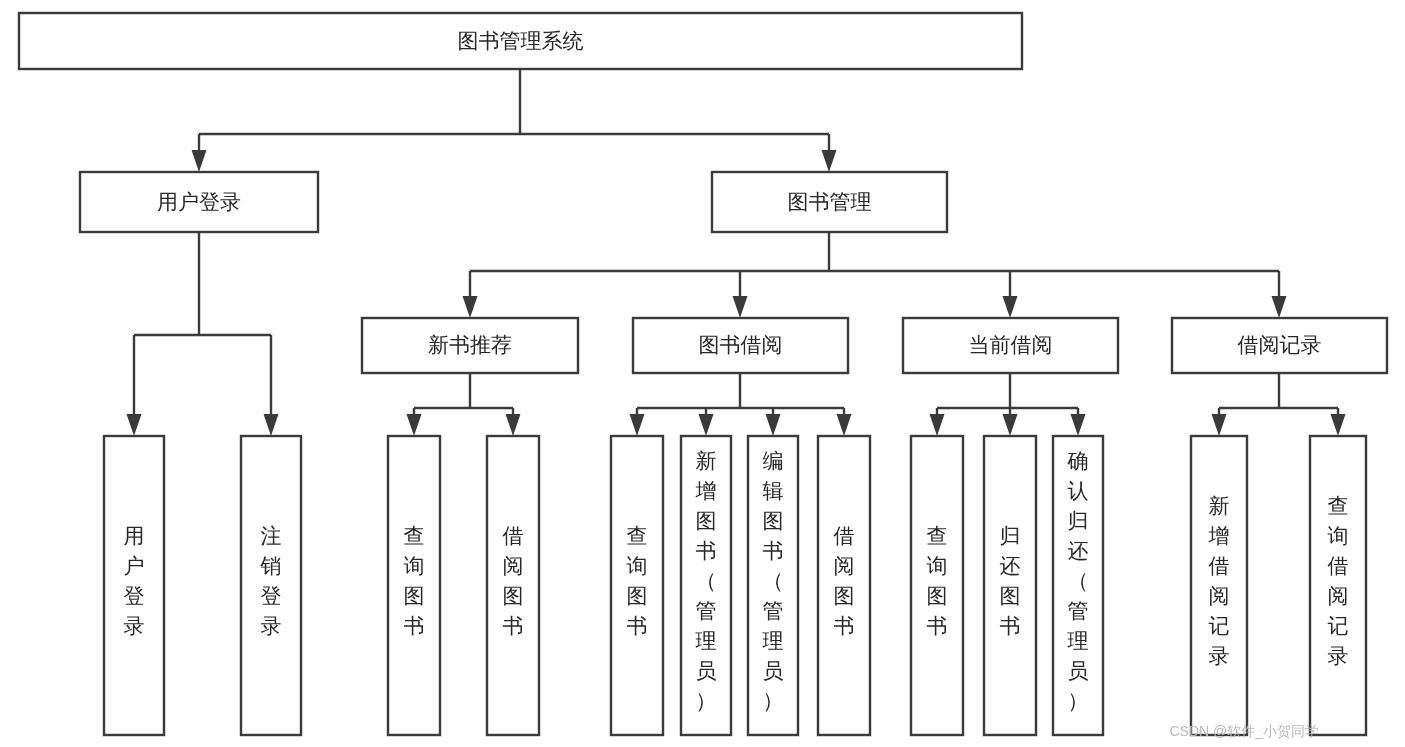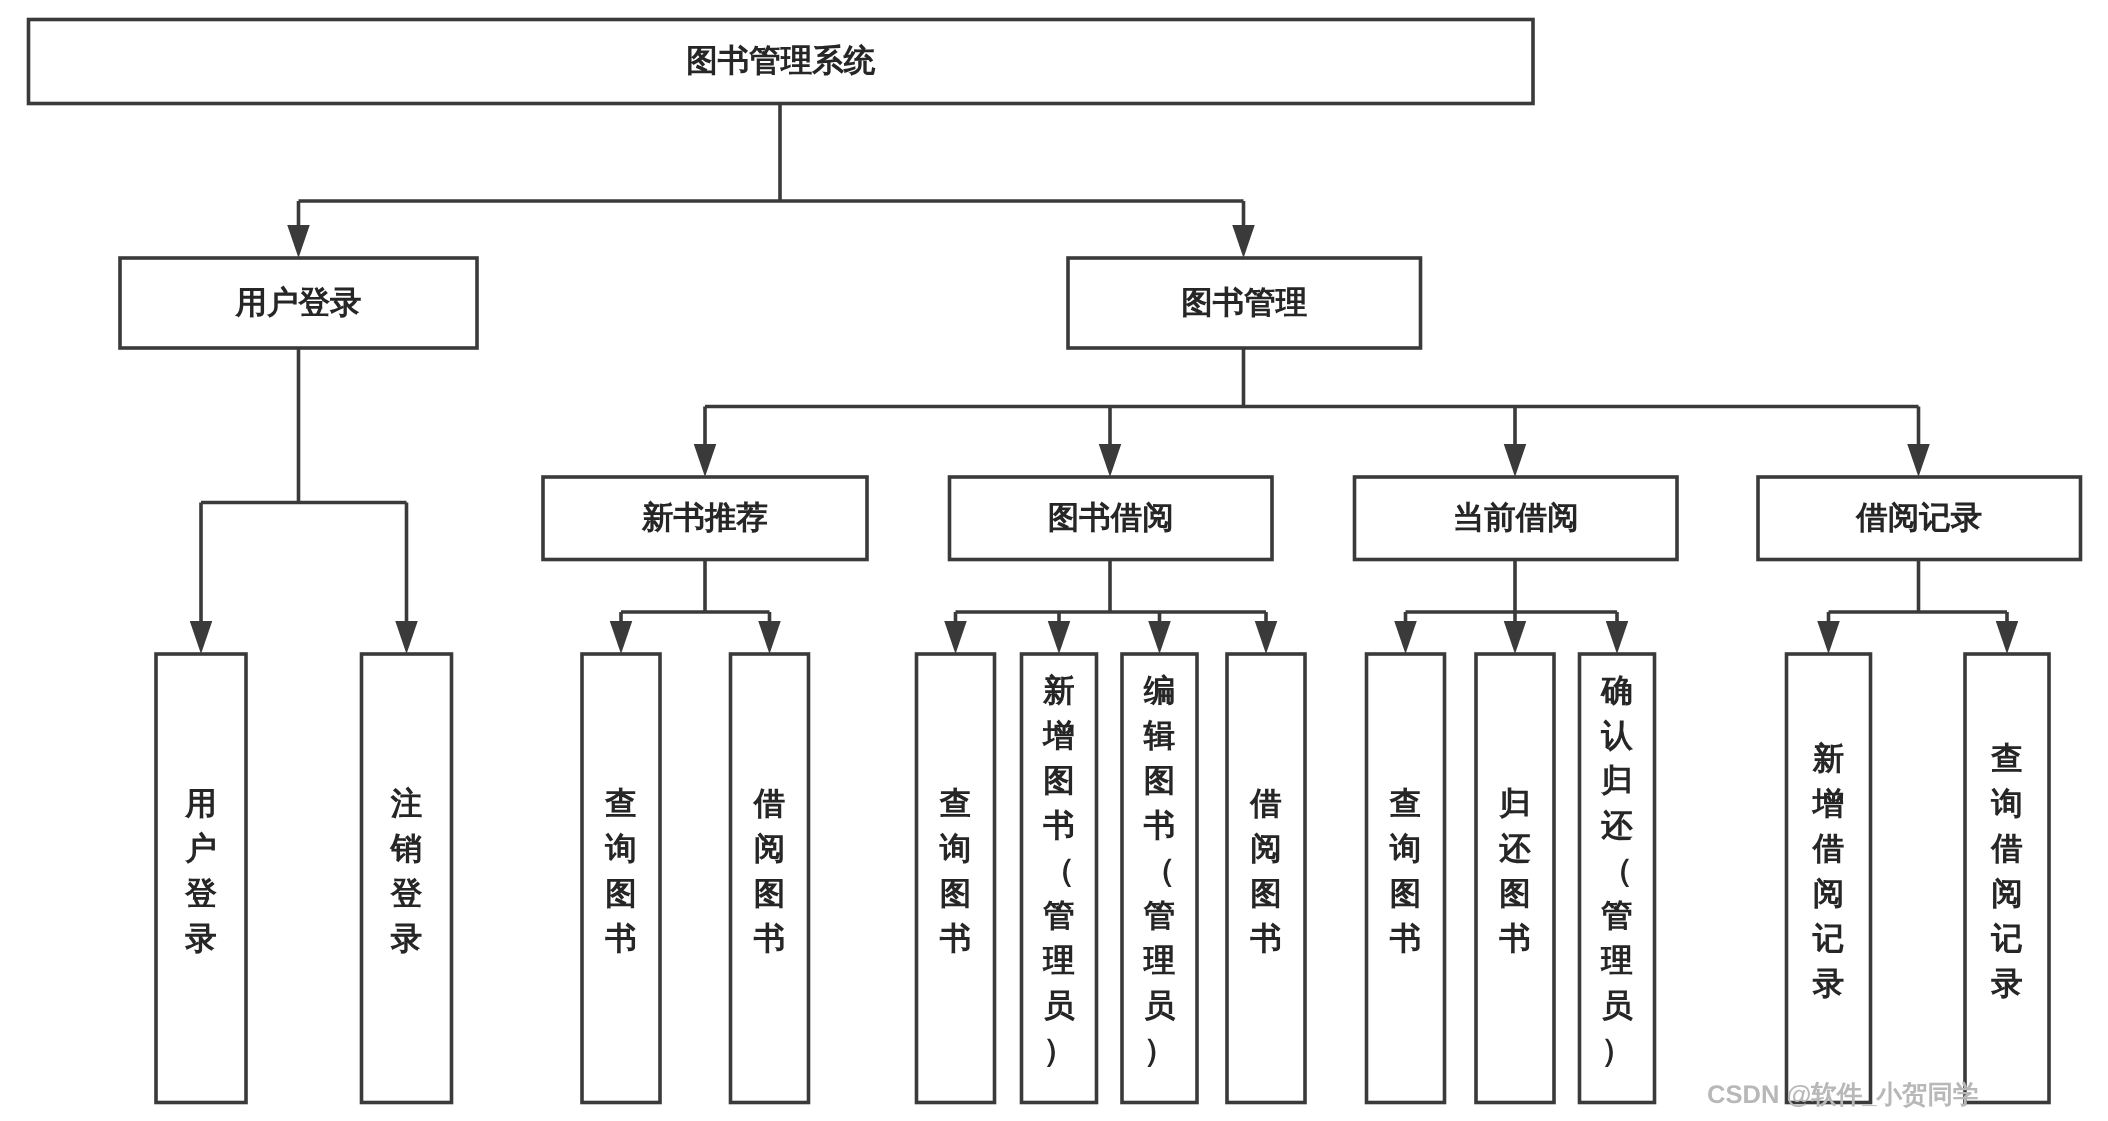--- a/index.html
+++ b/index.html
@@ -11,21 +11,20 @@
     width: 1405px;
     height: 747px;
     font-family: "Liberation Sans", "DejaVu Sans", sans-serif;
     overflow: hidden;
     position: relative;
   }
   #diagram-root {
     position: relative;
     width: 1331px;
     height: 747px;
-    font-weight: bold;
   }
   svg.diagram-canvas {
     position: absolute;
     left: 0;
     top: 0;
     width: 1405px;
     height: 747px;
     display: block;
   }
   .node-box {
@@ -54,21 +53,21 @@
     font-family: "Liberation Sans", "DejaVu Sans", sans-serif;
     fill: #262626;
     font-size: 21px;
     text-anchor: middle;
   }
   .watermark-text {
     position: absolute;
     right: 12px;
     bottom: 6px;
     font-family: "Liberation Sans", "DejaVu Sans", sans-serif;
-    font-size: 17px;
+    font-size: 14px;
     color: #b8b8b8;
     white-space: nowrap;
     user-select: none;
   }
 </style>
 </head>
 <body>
 
 <div id="diagram-root">
   <svg class="diagram-canvas" id="diagram-svg" viewBox="0 0 1405 747" xmlns="http://www.w3.org/2000/svg">

